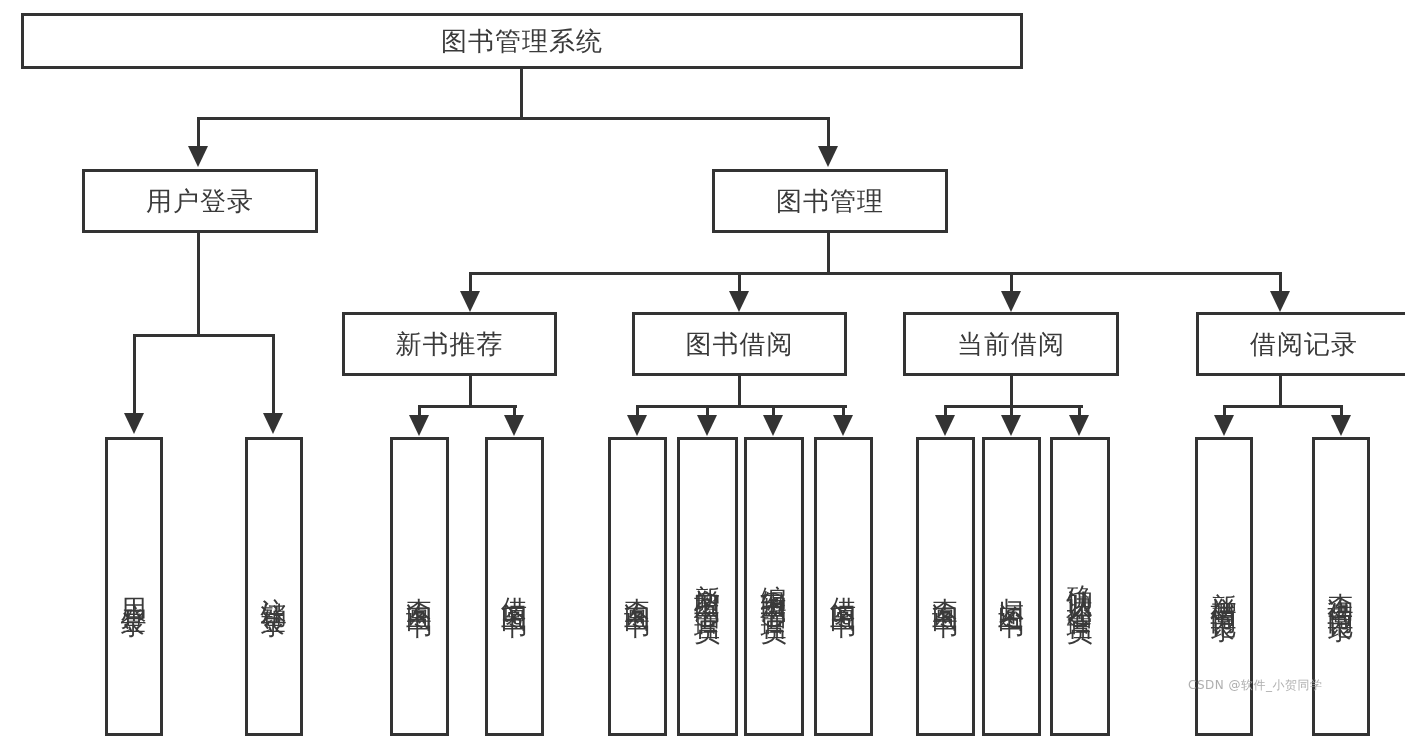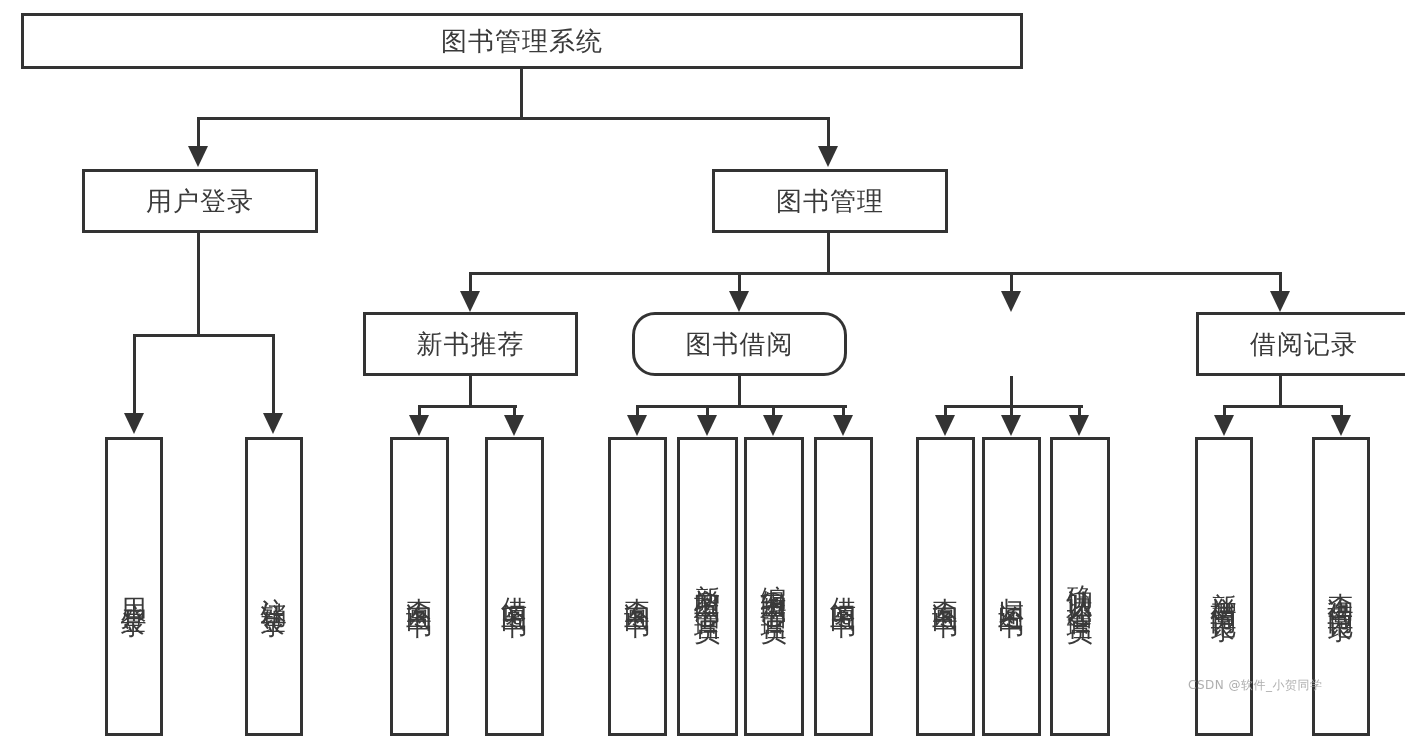--- a/index.html
+++ b/index.html
@@ -10,22 +10,22 @@
   .box{position:absolute;box-sizing:border-box;border:3px solid #333333;background:#ffffff;
        display:flex;align-items:center;justify-content:center;color:#3a3a3a;}
   .hbox{font-size:26px;letter-spacing:1px;}
   .vbox{font-size:26px;}
   .vlbl{writing-mode:vertical-rl;text-orientation:mixed;letter-spacing:5px;line-height:1;}
 
   
   #nd-root{left:21px;top:13px;width:1002px;height:56px;}
   #nd-user{left:82px;top:169px;width:236px;height:64px;}
   #nd-mgmt{left:712px;top:169px;width:236px;height:64px;}
-  #nd-newbook{left:363px;top:312px;width:215px;height:64px;}
-  #nd-borrow{left:632px;top:312px;width:215px;height:64px;border-radius:23px;}
+  #nd-newbook{left:342px;top:312px;width:215px;height:64px;}
+  #nd-borrow{left:632px;top:312px;width:215px;height:64px;}
   #nd-current{left:903px;top:312px;width:216px;height:64px;}
   #nd-records{left:1196px;top:312px;width:216px;height:64px;}
 
   .leaf{top:437px;height:299px;}
   #lf-1{left:105px;width:58px;}
   #lf-2{left:245px;width:58px;}
   #lf-3{left:390px;width:59px;}
   #lf-4{left:485px;width:59px;}
   #lf-5{left:608px;width:59px;}
   #lf-6{left:677px;width:61px;}
@@ -120,20 +120,23 @@
   <div class="box hbox" id="nd-mgmt">
     <span>图书管理</span>
   </div>
 
   <div class="box hbox" id="nd-newbook">
     <span>新书推荐</span>
   </div>
   <div class="box hbox" id="nd-borrow">
     <span>图书借阅</span>
   </div>
+  <div class="box hbox" id="nd-current">
+    <span>当前借阅</span>
+  </div>
   <div class="box hbox" id="nd-records">
     <span>借阅记录</span>
   </div>
 
   <div class="box vbox leaf" id="lf-1">
     <span class="vlbl">用户登录</span>
   </div>
   <div class="box vbox leaf" id="lf-2">
     <span class="vlbl">注销登录</span>
   </div>

